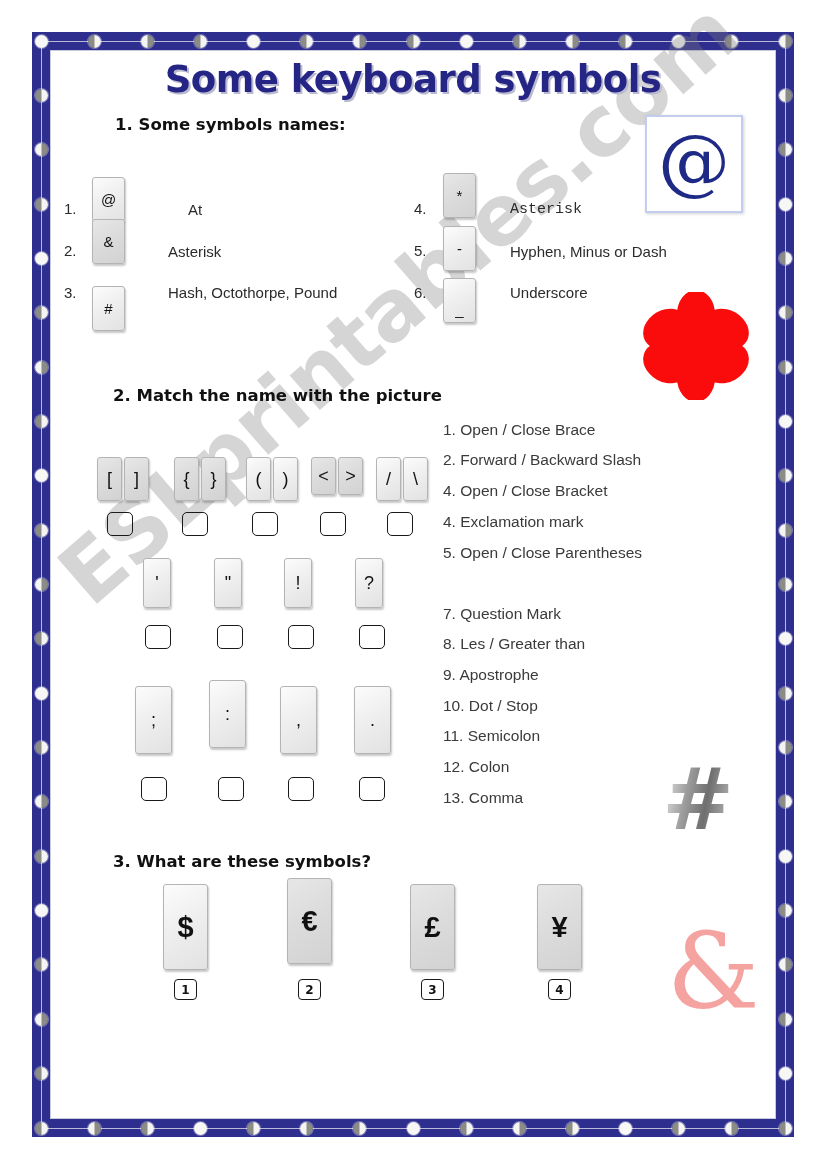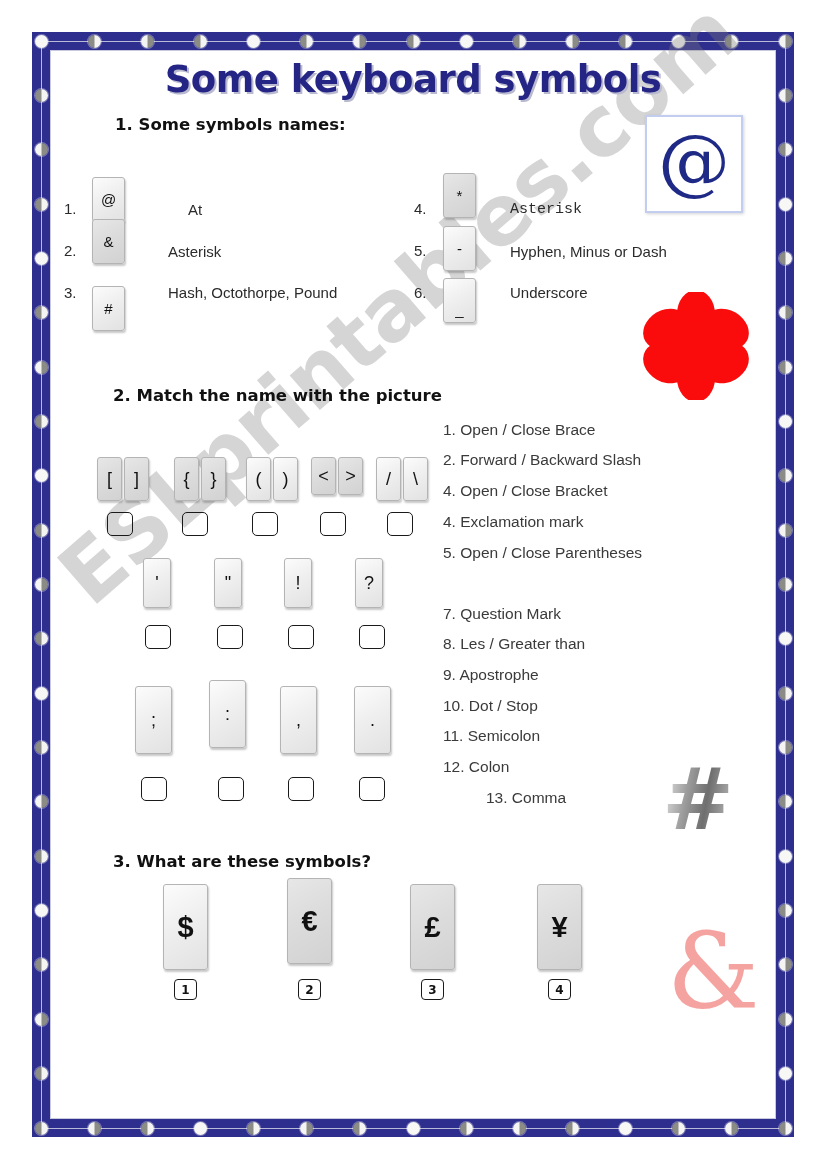--- a/index.html
+++ b/index.html
@@ -376,21 +376,21 @@
     <div class="listitem" style="left:443px; top:451px;">2. Forward / Backward Slash</div>
     <div class="listitem" style="left:443px; top:482px;">4. Open / Close Bracket</div>
     <div class="listitem" style="left:443px; top:513px;">4. Exclamation mark</div>
     <div class="listitem" style="left:443px; top:544px;">5. Open / Close Parentheses</div>
     <div class="listitem" style="left:443px; top:605px;">7. Question Mark</div>
     <div class="listitem" style="left:443px; top:635px;">8. Les / Greater than</div>
     <div class="listitem" style="left:443px; top:666px;">9. Apostrophe</div>
     <div class="listitem" style="left:443px; top:697px;">10. Dot / Stop</div>
     <div class="listitem" style="left:443px; top:727px;">11. Semicolon</div>
     <div class="listitem" style="left:443px; top:758px;">12. Colon</div>
-    <div class="listitem" style="left:443px; top:789px;margin-left:43px;">13. Comma</div>
+    <div class="listitem" style="left:443px; top:789px;">13. Comma</div>
 
     <div class="key md dark" style="left:97px;  top:457px; width:25px; height:44px;">[</div>
     <div class="key md dark" style="left:124px; top:457px; width:25px; height:44px;">]</div>
 
     <div class="key md dark" style="left:174px; top:457px; width:25px; height:44px;">{</div>
     <div class="key md dark" style="left:201px; top:457px; width:25px; height:44px;">}</div>
 
     <div class="key md" style="left:246px; top:457px; width:25px; height:44px;">(</div>
     <div class="key md" style="left:273px; top:457px; width:25px; height:44px;">)</div>
 

